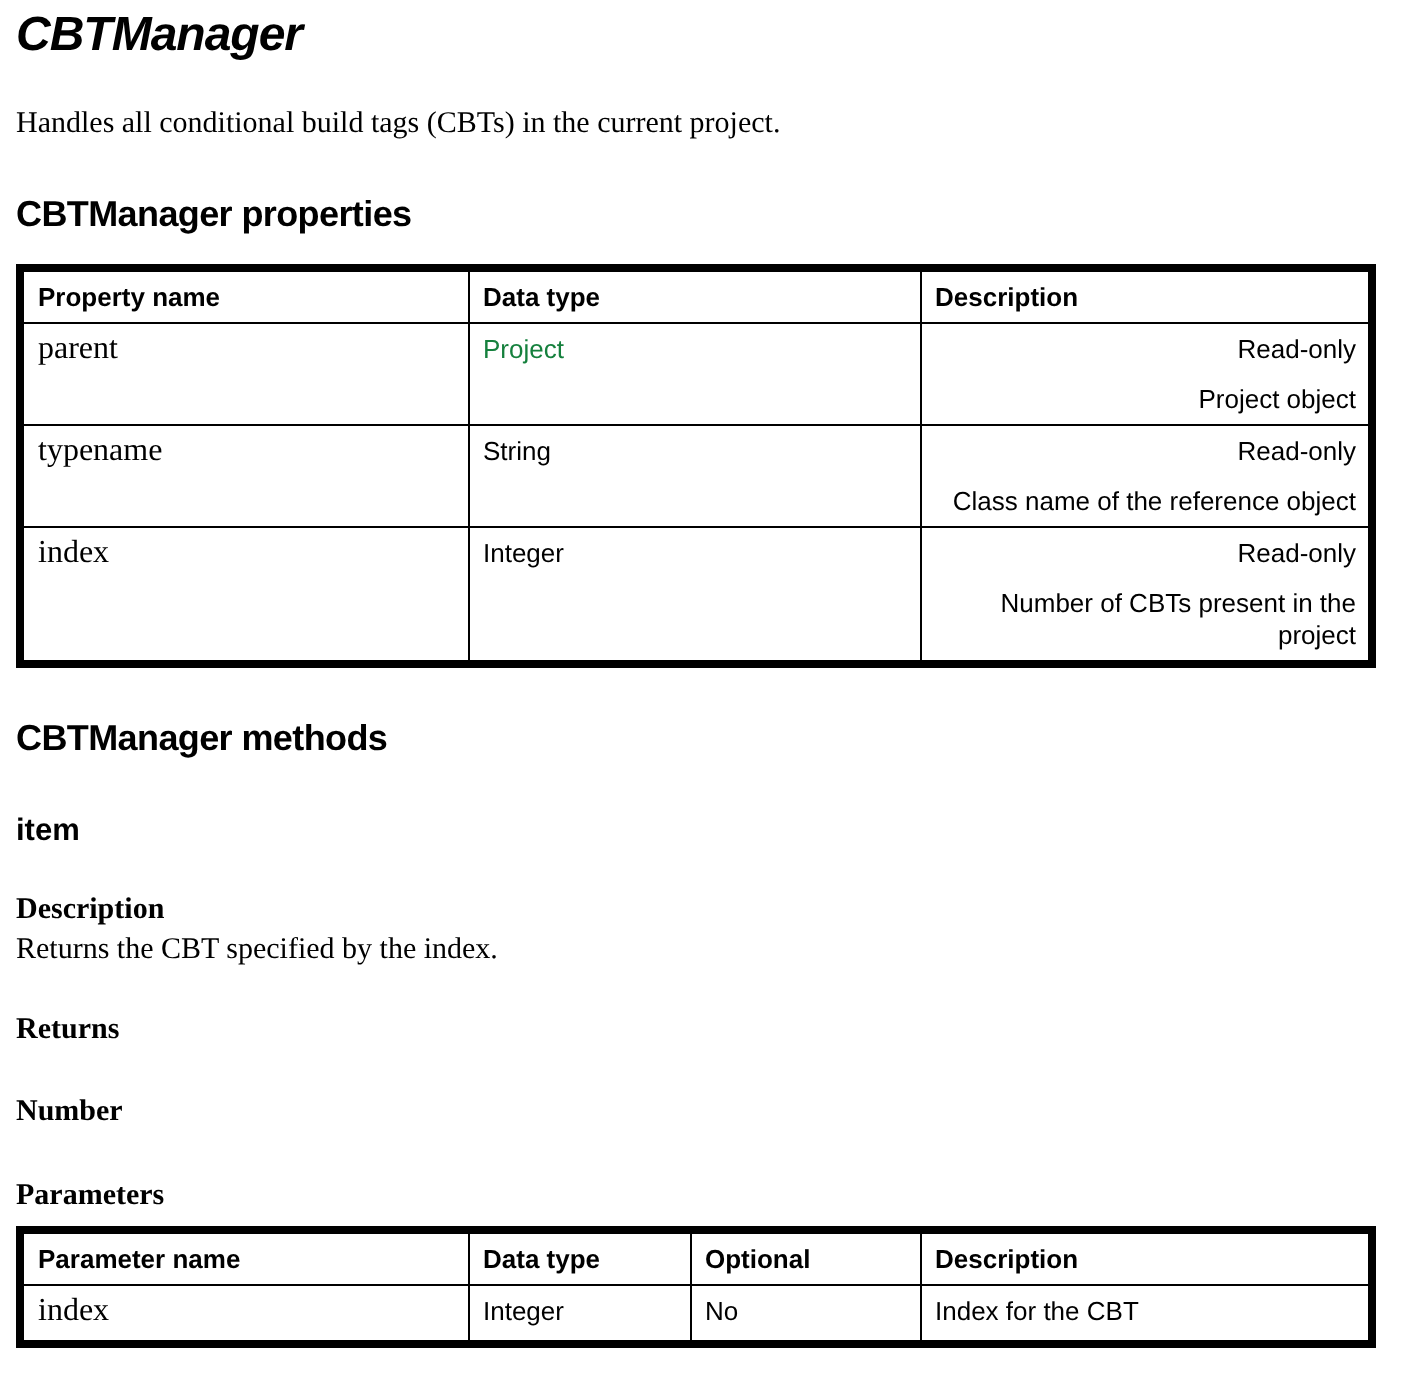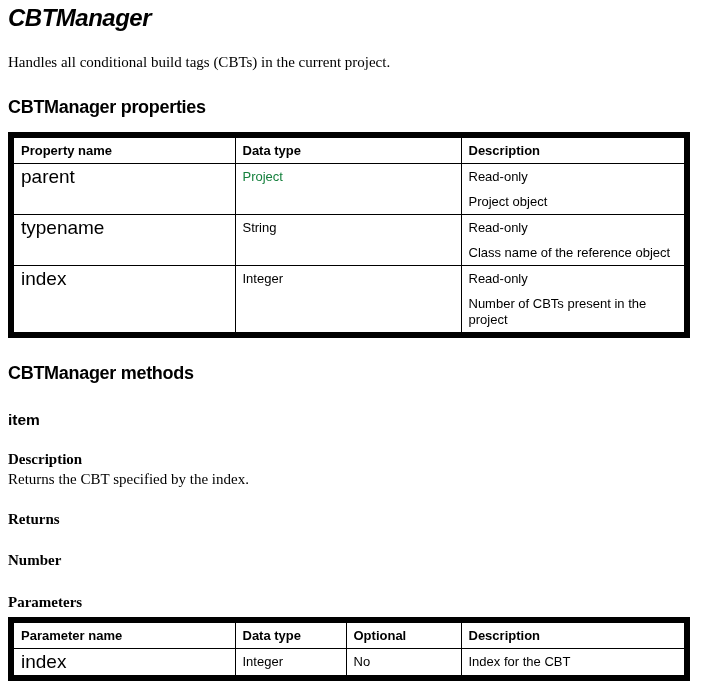--- a/index.html
+++ b/index.html
@@ -37,21 +37,21 @@
   .h2-methods { margin-top: 24px; }
   .h3 {
     font-family: "Liberation Sans", sans-serif;
     font-weight: bold;
     font-size: 15.5px;
     line-height: 19px;
     margin-top: 26px;
   }
   table {
     border-collapse: collapse;
-    border: 6px solid #000000;
+    border: 4px solid #000000;
     width: 676px;
     table-layout: fixed;
     padding-left: 36px;
   }
   .props-table { margin-top: 14px; }
   .params-table { margin-top: 5px; }
   th, td {
     border: 1px solid #000000;
     vertical-align: top;
     text-align: left;
@@ -61,25 +61,25 @@
     line-height: 16px;
     font-weight: normal;
   }
   th {
     font-weight: bold;
     height: 26px;
   }
   .props-table td { height: 50px; }
   .params-table td { height: 29px; }
   .mono {
-    font-family: Liberation Sans, sans-serif;
-    font-size: 19px;
+    font-family: Liberation Serif, serif;
+    font-size: 16px;
     margin-left: 26px;
   }
-  td p { margin: 0 0 9px 0; }
+  td p { margin: 0 0 9px 0; text-align: right; }
   td p:last-child { margin-bottom: 0; }
   a.link { text-decoration: none; cursor: pointer; }
   .serif-block { margin-top: 20px; }
   .serif-label {
     font-family: "Liberation Serif", serif;
     font-weight: bold;
     font-size: 15px;
     line-height: 20px;
   }
   .serif-text {

